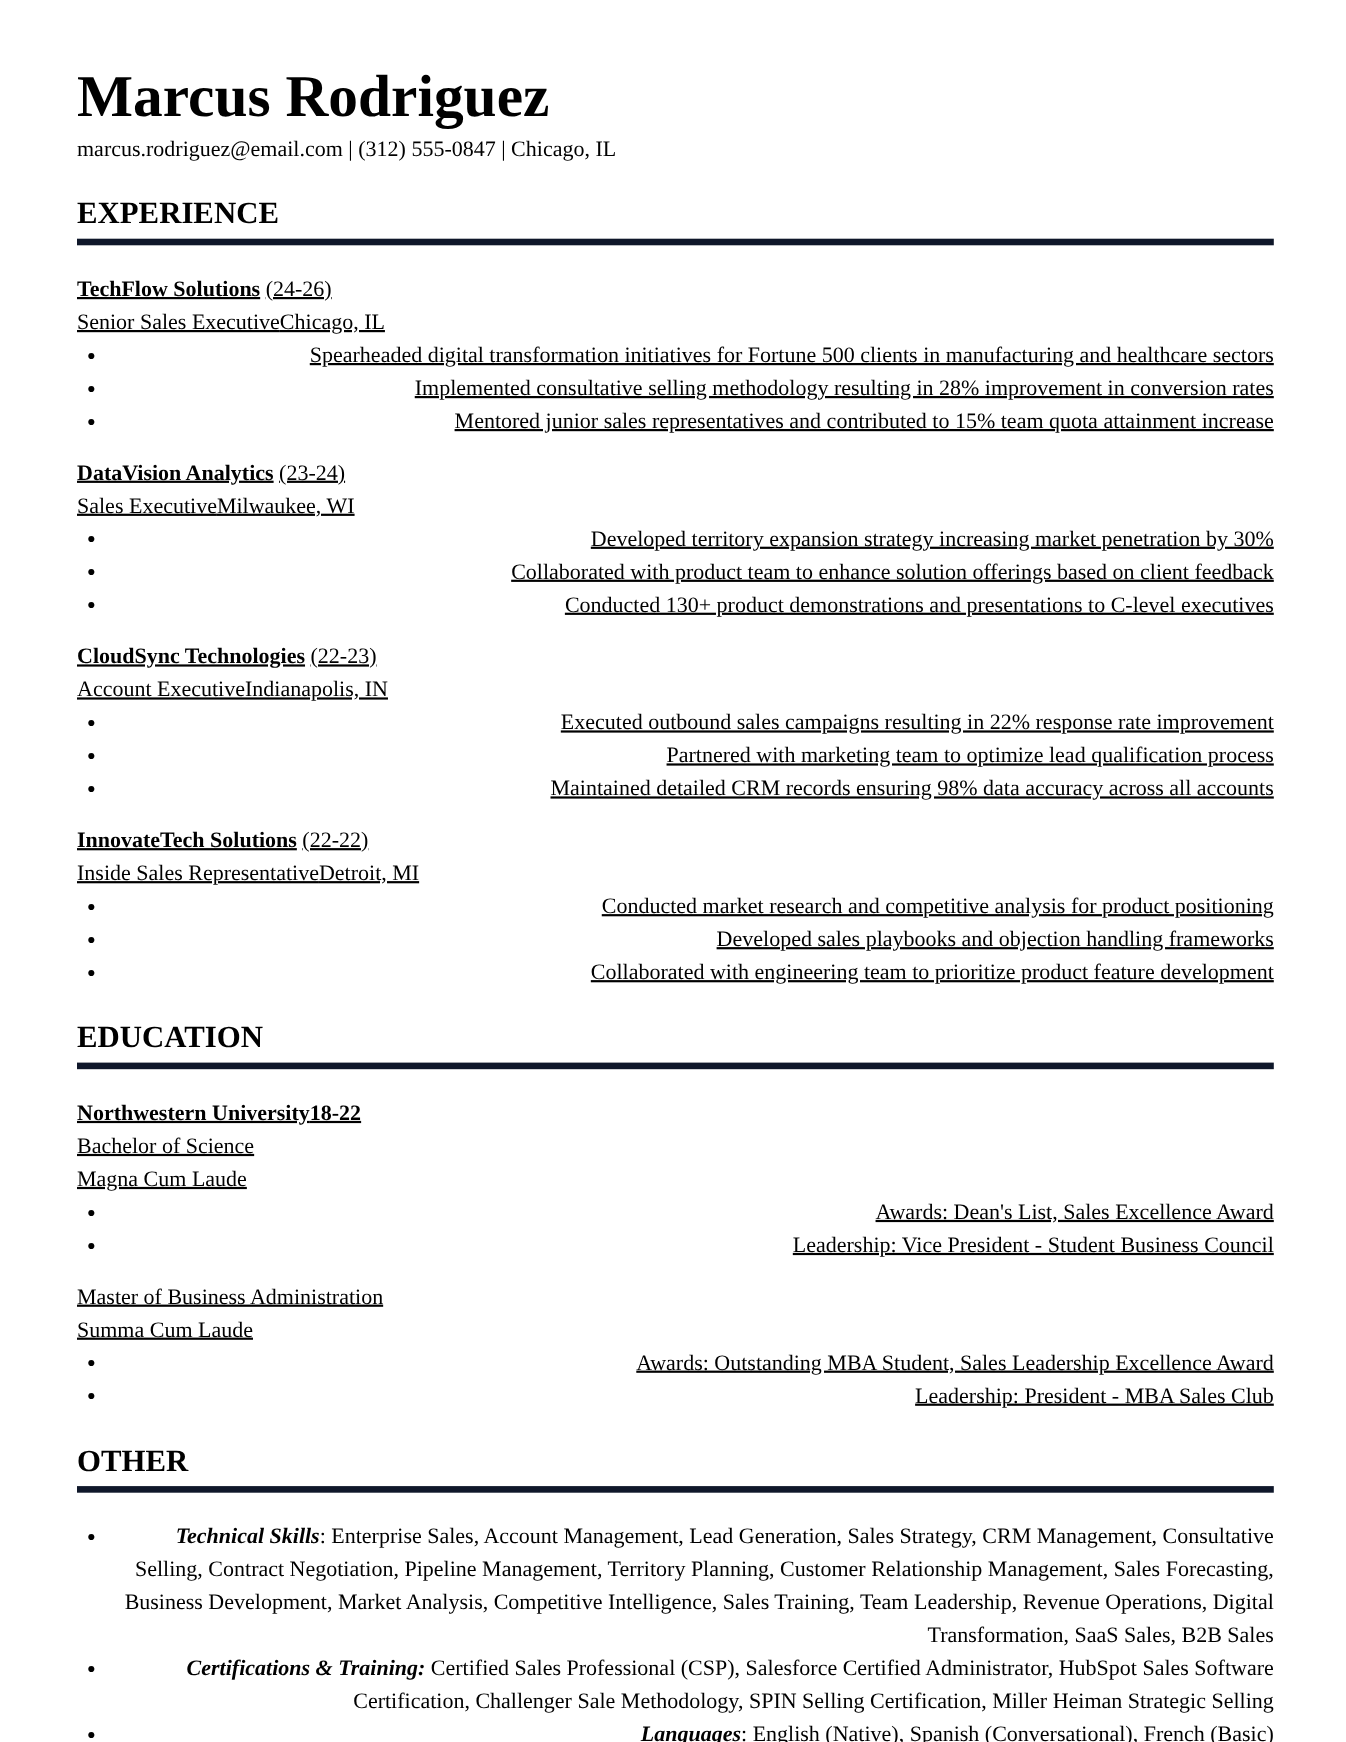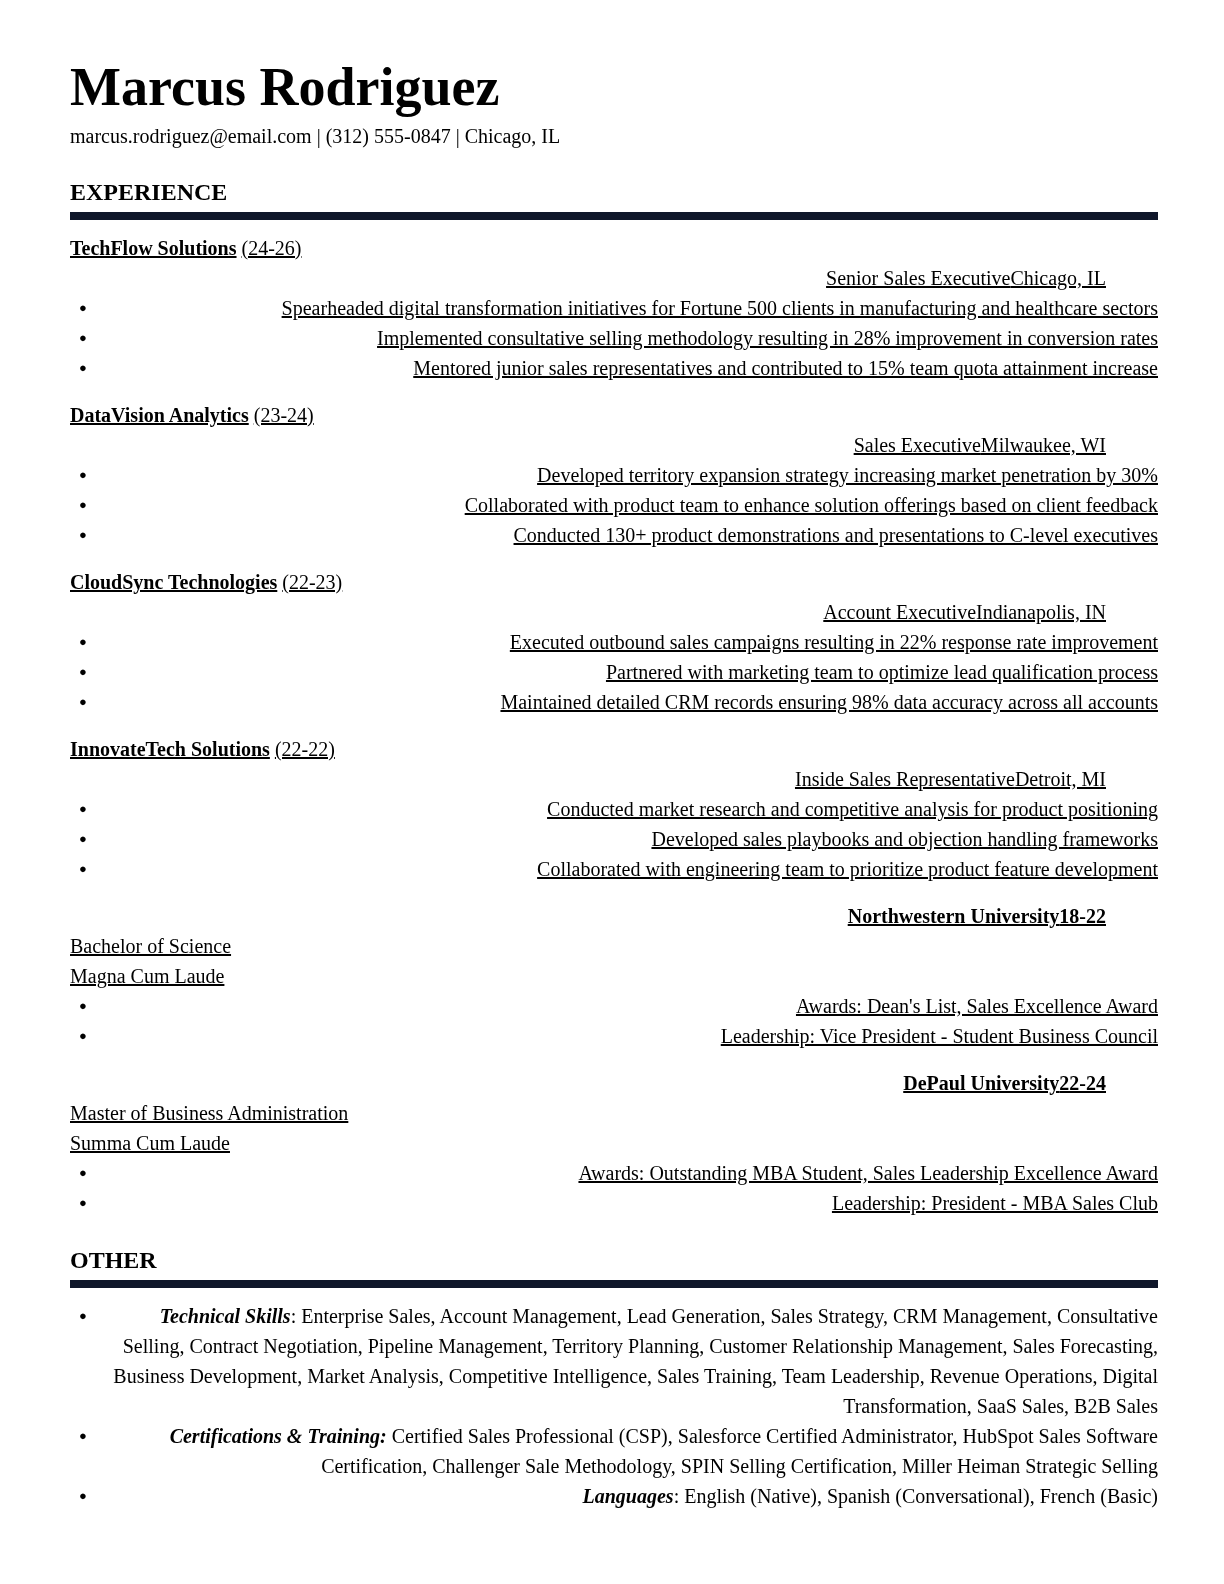--- a/index.html
+++ b/index.html
@@ -21,34 +21,34 @@
     font-weight: bold;
     line-height: 1.15;
     margin: 0;
   }
   .contact {
     font-size: 20px;
     line-height: 1.4;
     margin-top: 4px;
   }
   .section-title {
-    font-size: 24px;
+    font-size: 28px;
     font-weight: bold;
     line-height: 1.25;
     padding-bottom: 5px;
-    border-bottom: 8px solid #0f172a;
-    margin: 27px 0 13px 0;
+    border-bottom: 6px solid #0f172a;
+    margin: 27px 0 25px 0;
   }
   .entry { margin-bottom: 17px; text-decoration: underline; }
   .entry-head { line-height: 1.5; }
   .company, .school { font-weight: bold; }
   .dates { margin-left: 5px; }
   .entry-sub {
     display: flex;
-    justify-content: flex-end;
+    justify-content: flex-start;
     line-height: 1.5;
   }
   .right-col { padding-right: 52px; text-align: right; }
   .edu-dates { font-weight: bold; }
   .plain-line { line-height: 1.5; }
   ul.bullets {
     list-style: none;
     margin: 0;
     padding: 0;
   }
@@ -127,39 +127,36 @@
     </div>
     <ul class="bullets">
       <li>Conducted market research and competitive analysis for product positioning</li>
       <li>Developed sales playbooks and objection handling frameworks</li>
       <li>Collaborated with engineering team to prioritize product feature development</li>
     </ul>
   </div>
 </section>
 
 <section>
+  <div class="section-title">EDUCATION</div>
 
   <div class="entry">
     <div class="entry-sub">
       <span class="school">Northwestern University</span>
       <span class="right-col edu-dates">18-22</span>
     </div>
     <div class="plain-line">Bachelor of Science</div>
     <div class="plain-line">Magna Cum Laude</div>
     <ul class="bullets">
       <li>Awards: Dean's List, Sales Excellence Award</li>
       <li>Leadership: Vice President - Student Business Council</li>
     </ul>
   </div>
 
   <div class="entry">
-    <div class="entry-sub">
-      <span class="school">DePaul University</span>
-      <span class="right-col edu-dates">22-24</span>
-    </div>
     <div class="plain-line">Master of Business Administration</div>
     <div class="plain-line">Summa Cum Laude</div>
     <ul class="bullets">
       <li>Awards: Outstanding MBA Student, Sales Leadership Excellence Award</li>
       <li>Leadership: President - MBA Sales Club</li>
     </ul>
   </div>
 </section>
 
 <section>

